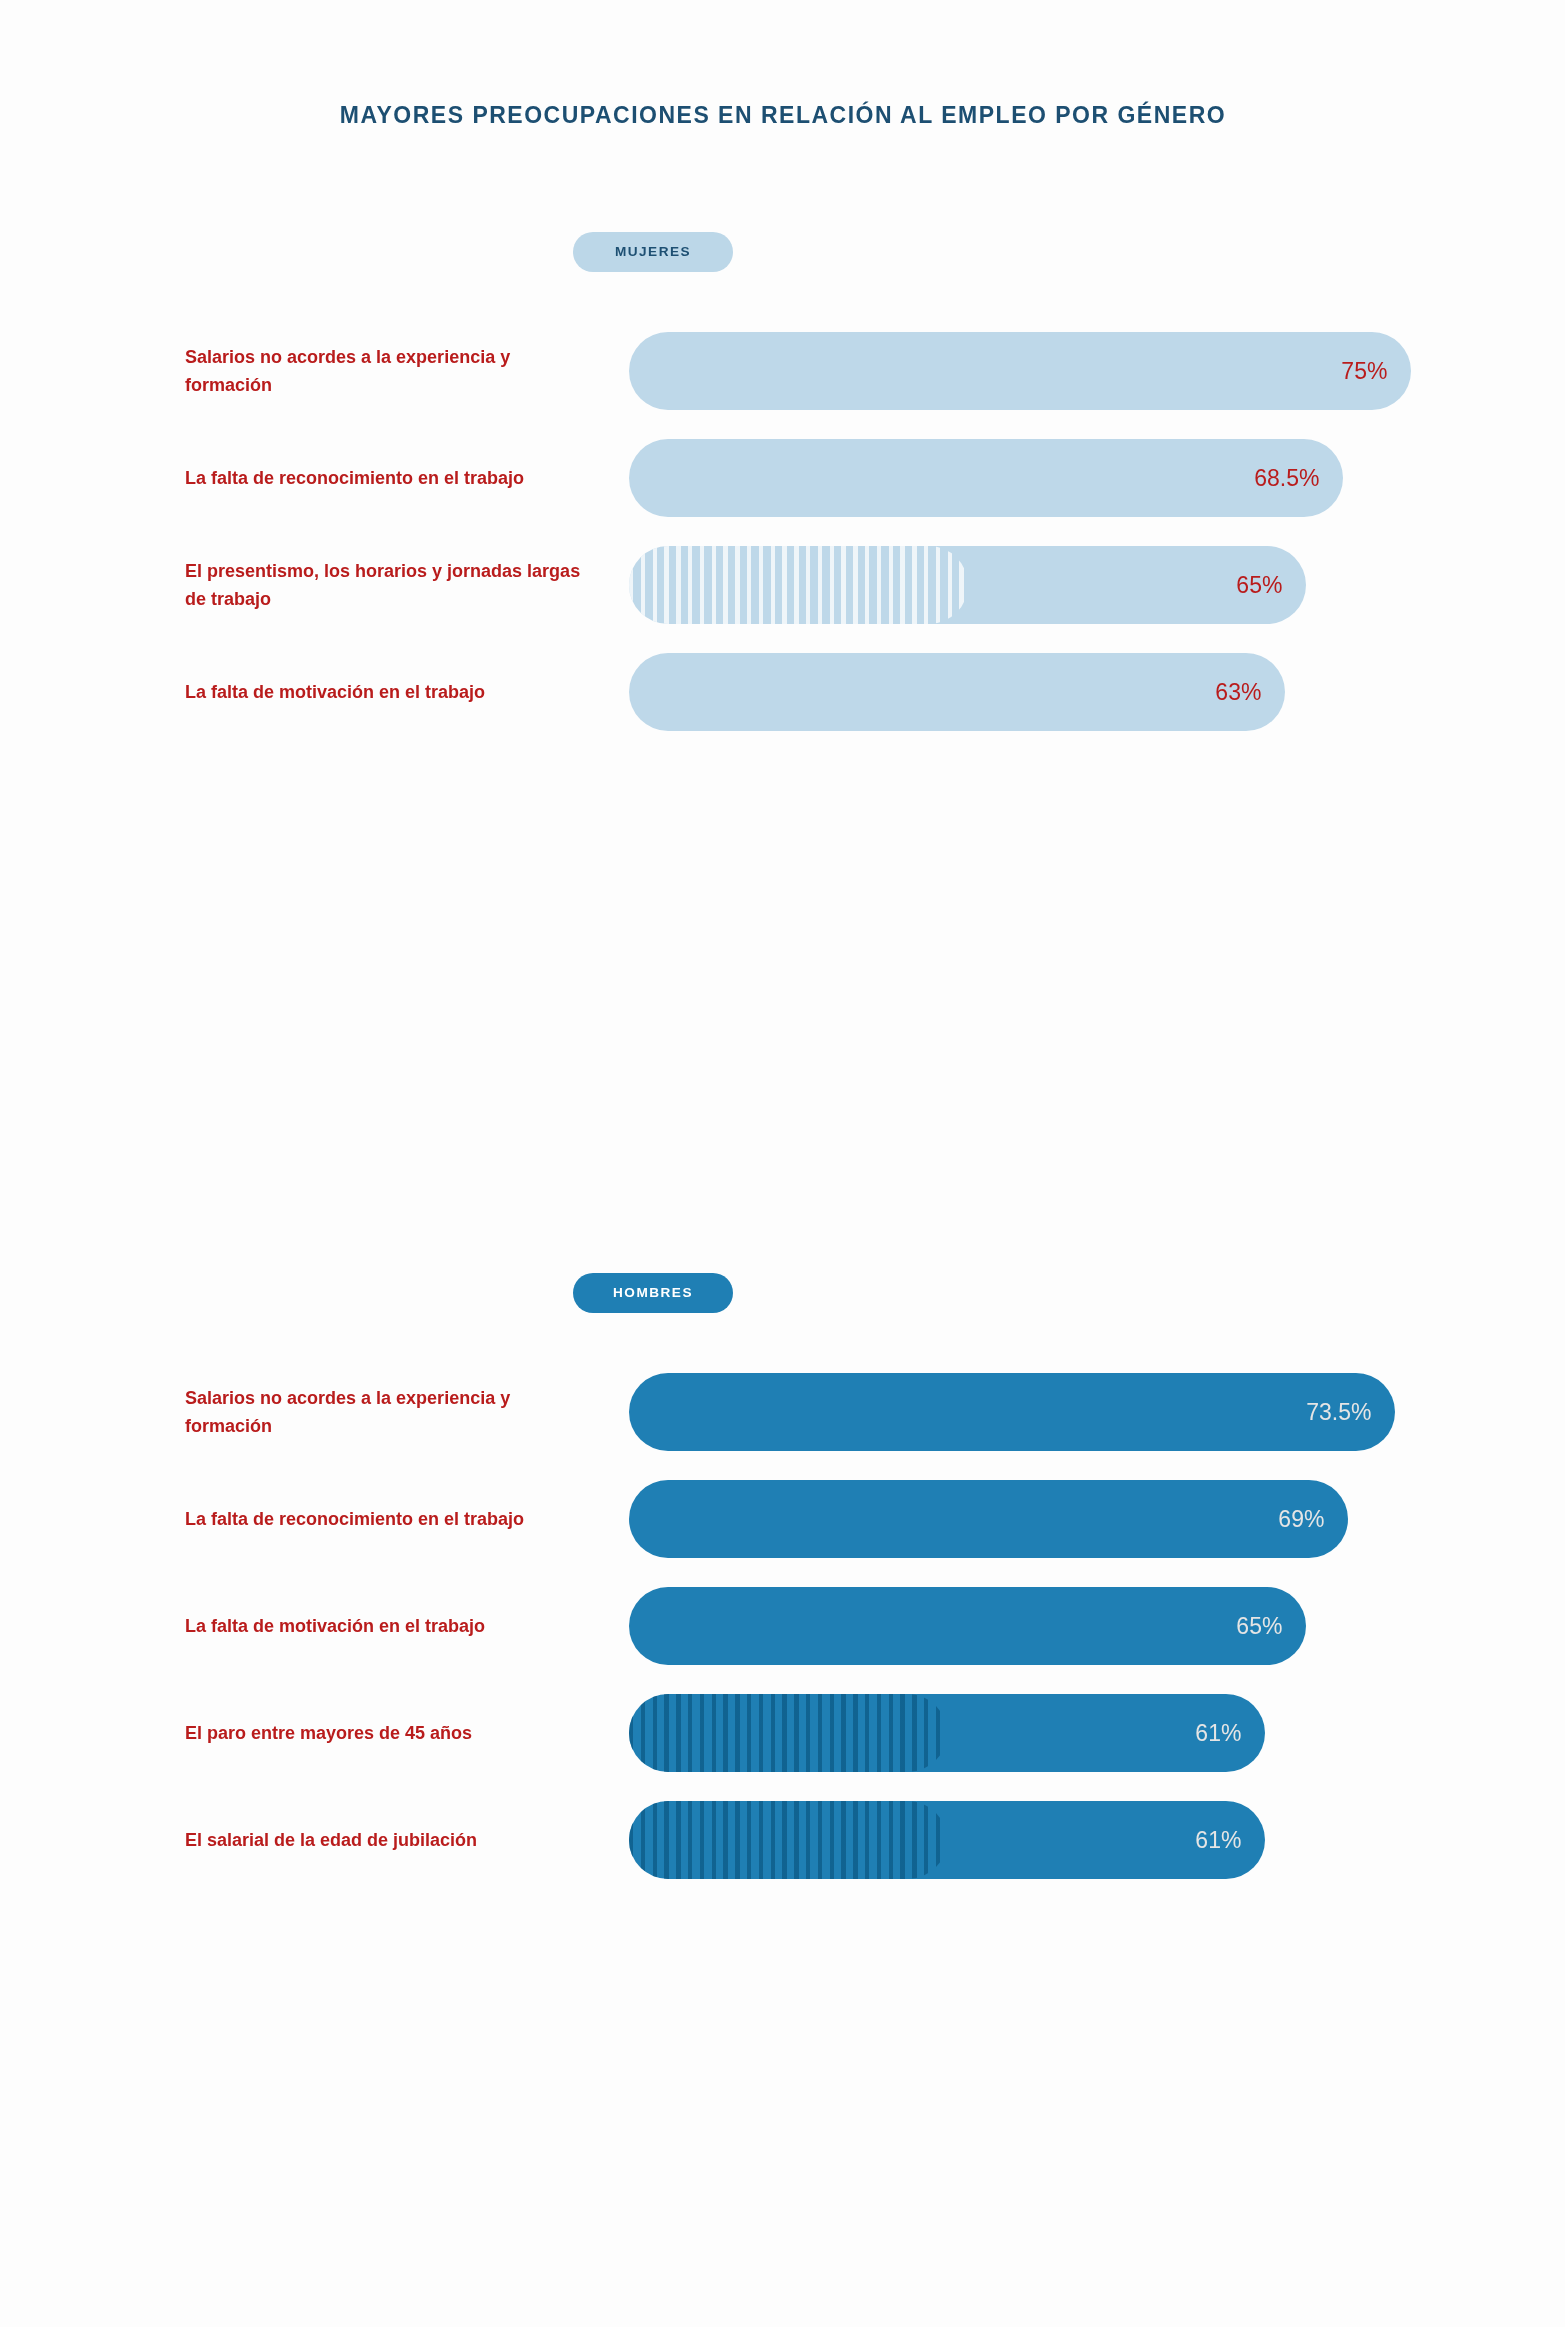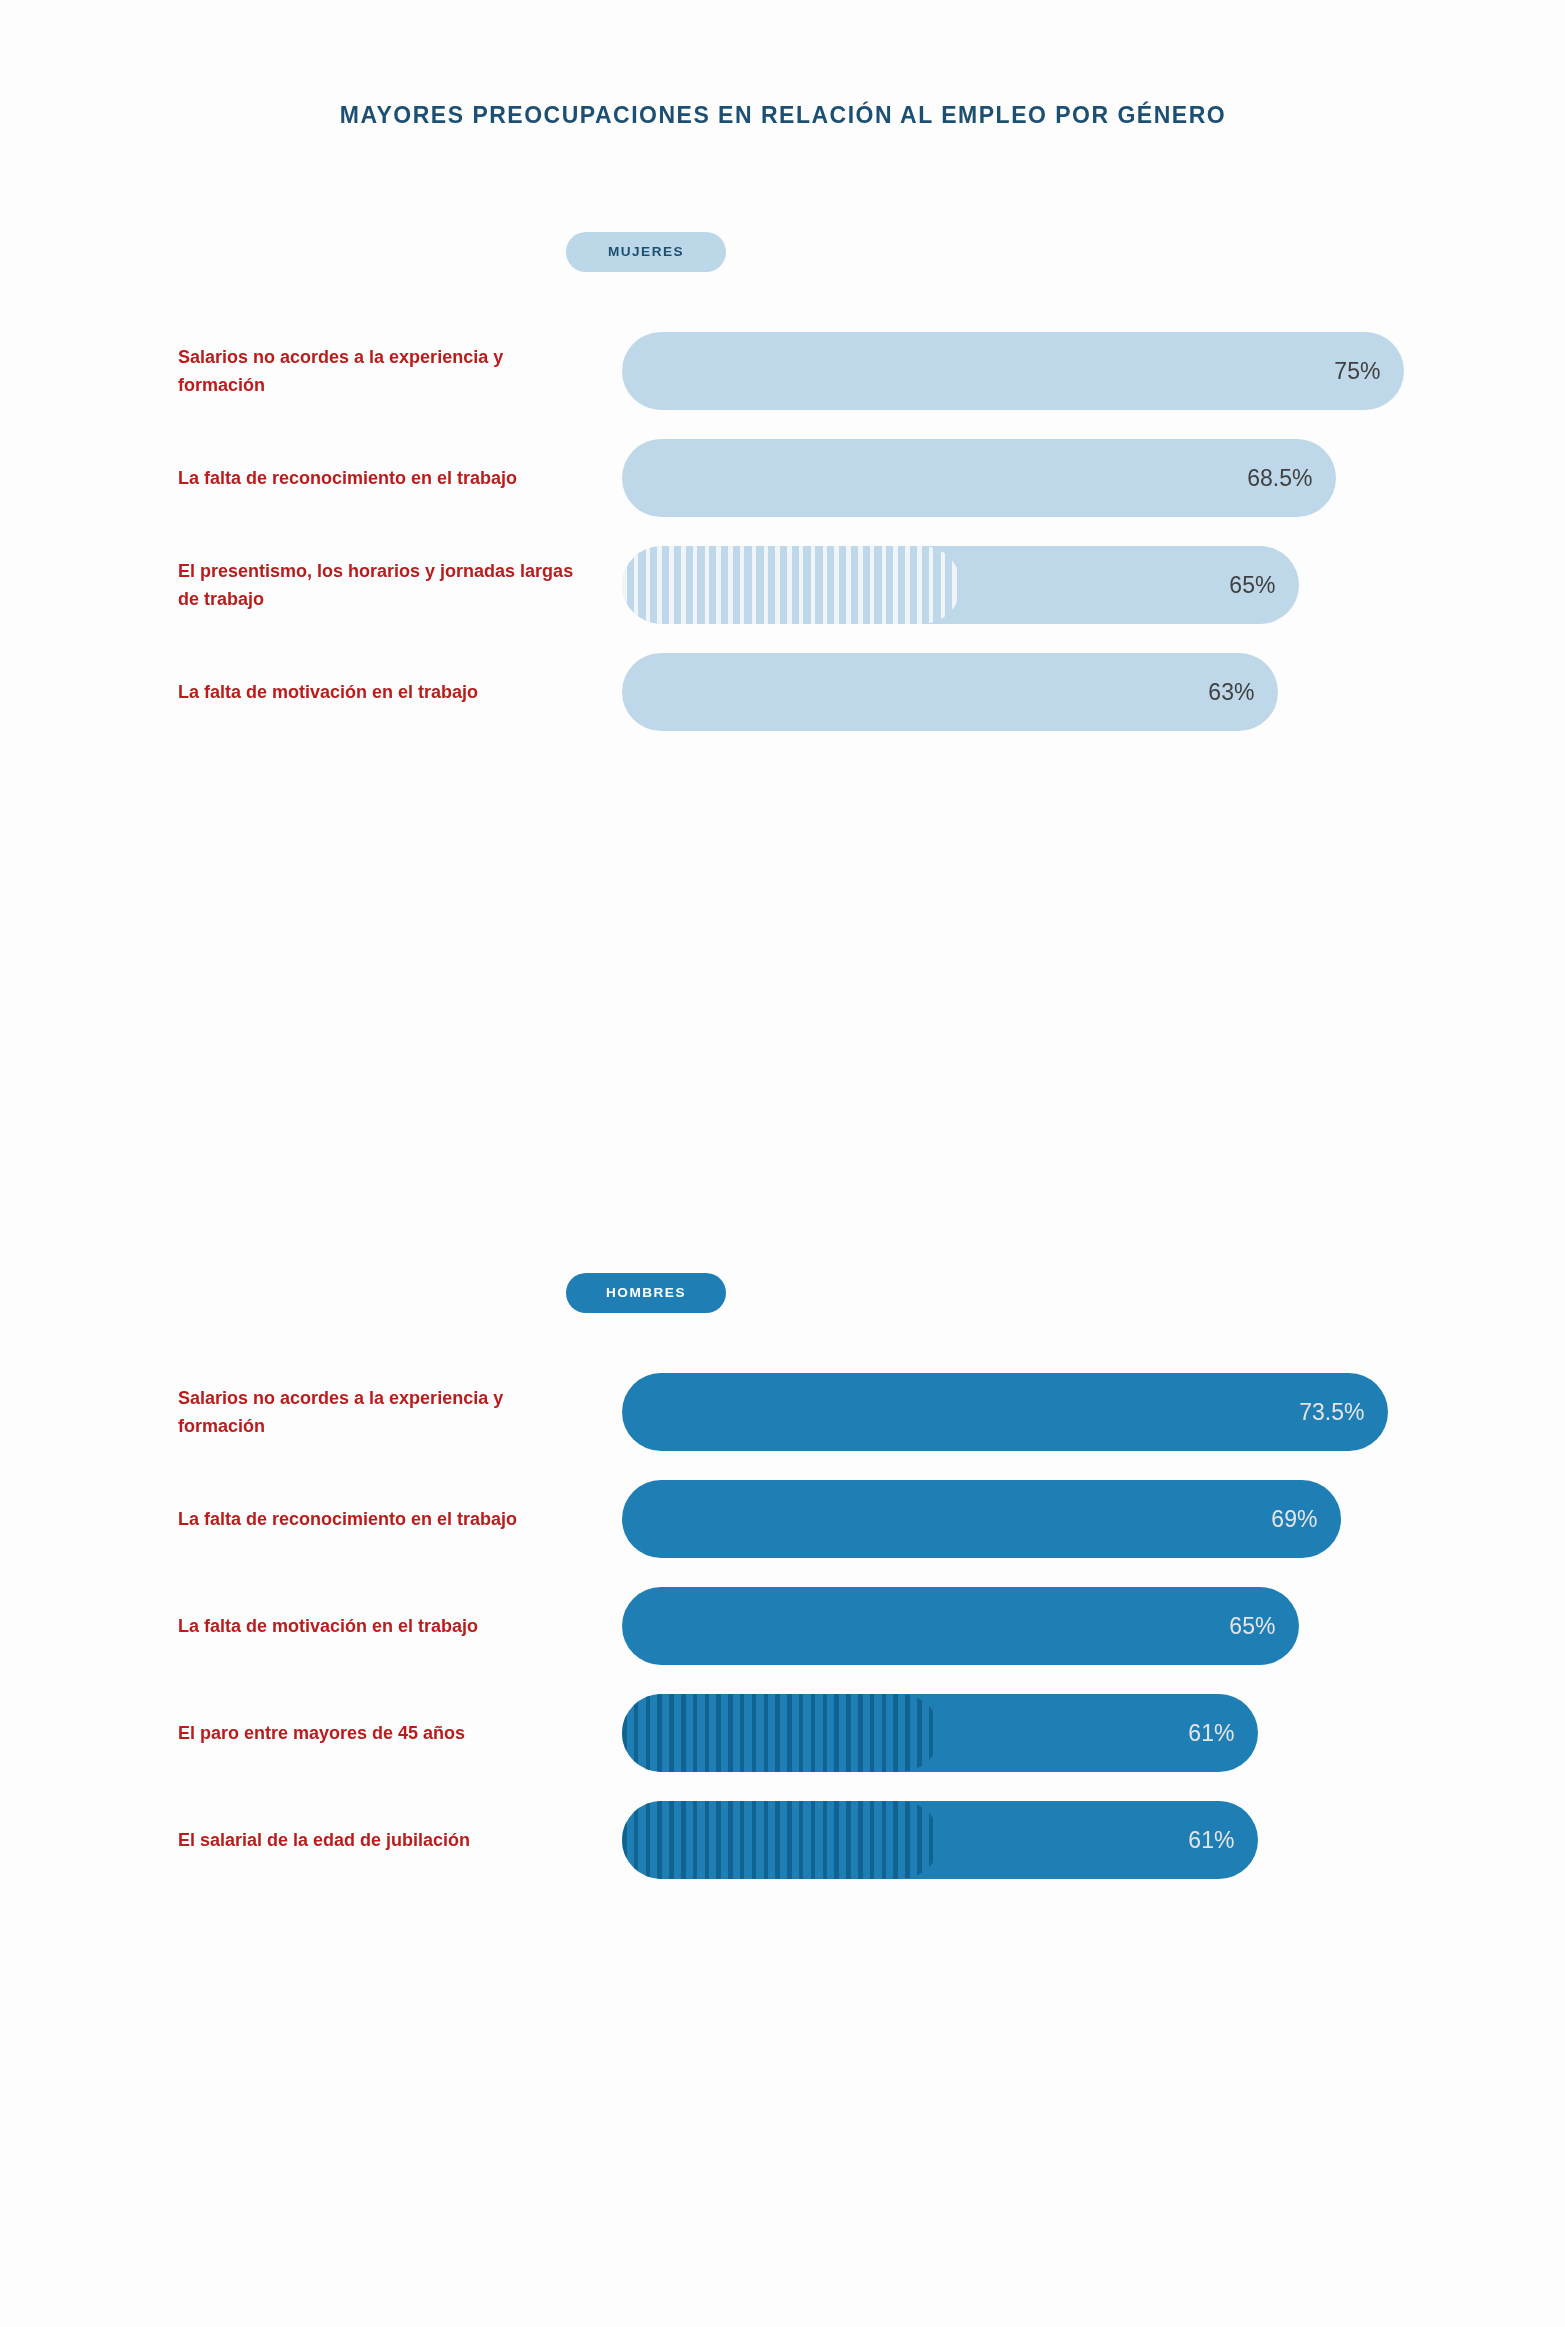--- a/index.html
+++ b/index.html
@@ -27,21 +27,21 @@
     width: 1566px;
     text-align: center;
     font-size: 23px;
     font-weight: bold;
     letter-spacing: 1.5px;
     color: #1d4f72;
     text-transform: uppercase;
   }
   .group {
     position: absolute;
-    left: 0;
+    left: 7px;
     width: 1292px;
   }
   .group-badge {
     margin: 0 auto;
     display: block;
     width: 160px;
     height: 40px;
     line-height: 40px;
     text-align: center;
     border-radius: 20px;
@@ -97,21 +97,21 @@
     background: #1f7fb4;
   }
   .bar-value {
     position: absolute;
     right: 23.6px;
     top: 50%;
     transform: translateY(-50%);
     font-size: 23px;
     font-weight: normal;
   }
-  .val-women { color: #404040; text-align: right; }
+  .val-women { color: #b91c1c; text-align: right; }
   .val-men { color: #e5e5e5; }
   .bar-stripes {
     position: absolute;
     left: 0;
     top: 0;
     bottom: 0;
     border-radius: 39px;
     overflow: hidden;
   }
   .stripes-women {

